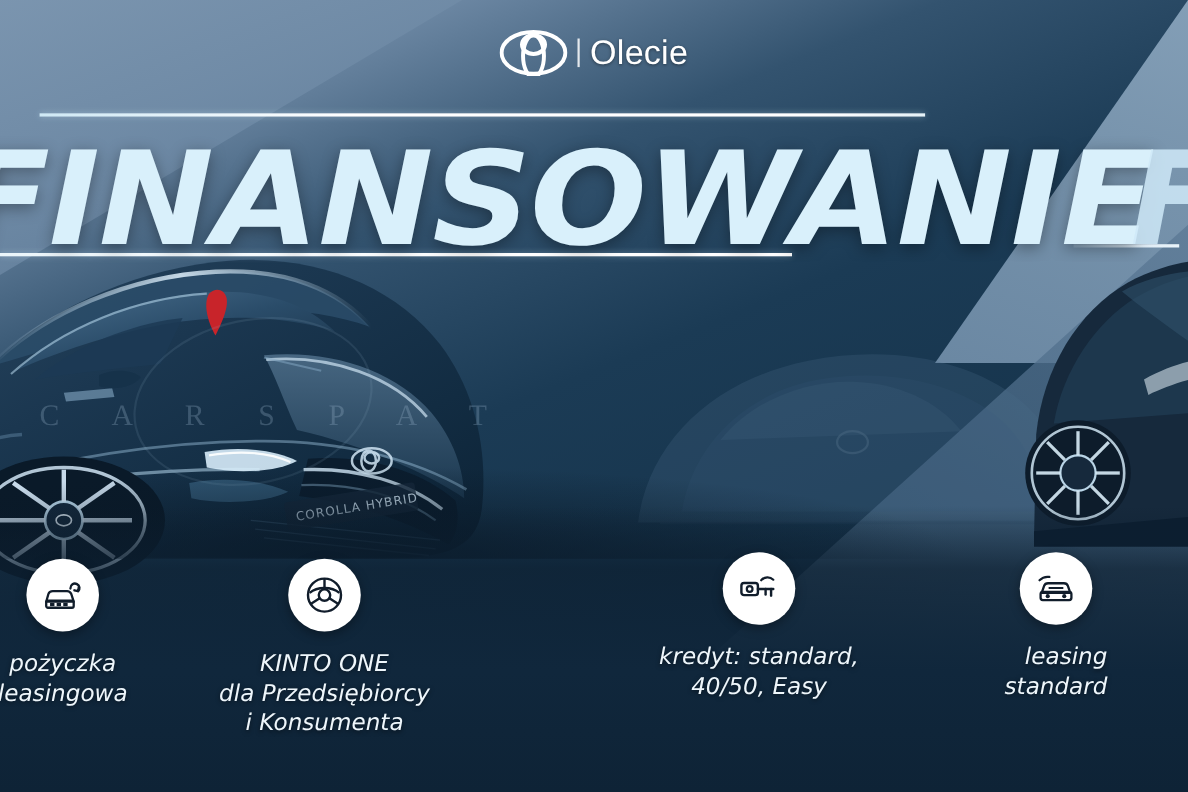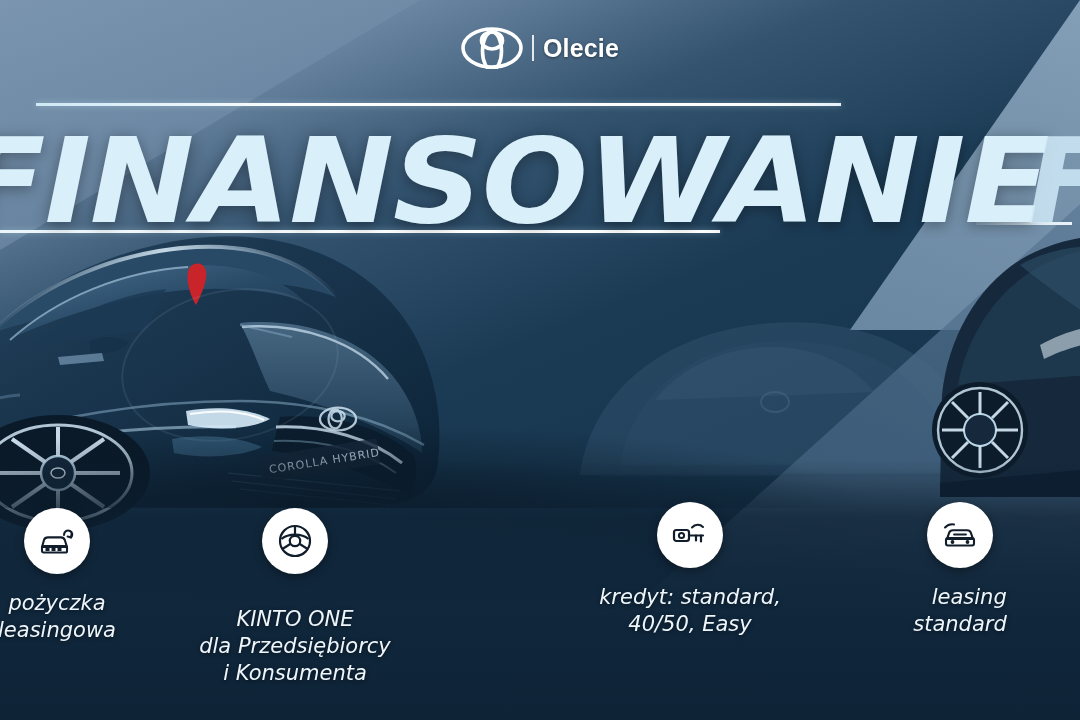--- a/index.html
+++ b/index.html
@@ -77,21 +77,21 @@
   
   .brandbar {
     position:absolute; left:0; right:0; top:24px; height:48px;
     display:flex; align-items:center; justify-content:center; gap:9px;
     z-index:9;
   }
   .toyota-mark { width:62px; height:42px; flex:0 0 auto; }
   .toyota-mark svg { width:100%; height:100%; display:block; }
   .brand-sep { width:2px; height:26px; background:rgba(255,255,255,.85); }
   .brand-name {
-    font-size:25px; font-weight:700; color:#ffffff; letter-spacing:.2px;
+    font-size:31px; font-weight:400; color:#ffffff; letter-spacing:.2px;
     text-shadow:0 1px 3px rgba(0,0,0,.45);
   }
 
   
   .rule-top {
     position:absolute; left:36px; top:103px; width:805px; height:3px;
     background:linear-gradient(90deg,#cfe9f5 0%,#ffffff 35%,#ffffff 88%,#e6f2f8 100%);
     box-shadow:0 0 6px rgba(200,230,245,.45);
   }
   .rule-bot {
@@ -146,21 +146,21 @@
   }
   .f-icon svg { width:40px; height:40px; display:block; }
   .f-label {
     font-family:"DejaVu Sans", sans-serif;
     font-size:21px; font-style:italic; font-weight:400;
     line-height:1.28; color:#eef6fb;
     text-shadow:0 1px 4px rgba(0,0,0,.5);
     white-space:pre-line;
   }
   .f1 { left:-58px;  top:8px; }
-  .f2 { left:180px;  top:8px;gap:16px; }
+  .f2 { left:180px;  top:8px; }
   .f3 { left:575px;  top:2px; }
   .f4 { left:845px;  top:2px;text-align:right; }
   .f5 { left:1035px; top:2px; }
 </style>
 </head>
 <body>
 
 <div id="stage">
 
   <div class="wedge-tl"></div>
@@ -297,20 +297,21 @@
 
       <path d="M-10 250 C6 214 40 192 80 190" stroke="#6d93b1" stroke-width="3" fill="none" opacity=".4"></path>
 
       <path d="M250 62 C256 56 264 58 266 66 C268 76 260 92 256 100 C250 90 244 72 250 62 Z" fill="#c8242a"></path>
 
       <path d="M300 120 L352 132" stroke="#86aac6" stroke-width="2" opacity=".5"></path>
     </svg>
   </div>
 
   <div class="watermark-ring"></div>
+  <div class="watermark">C A R S P A T</div>
 
   <div class="floor-edge"></div>
   <div class="floor"></div>
 
   <div class="rule-top"></div>
   <div class="rule-bot"></div>
   <div class="rule-bot-r"></div>
 
   <div class="brandbar">
     <span class="toyota-mark">

